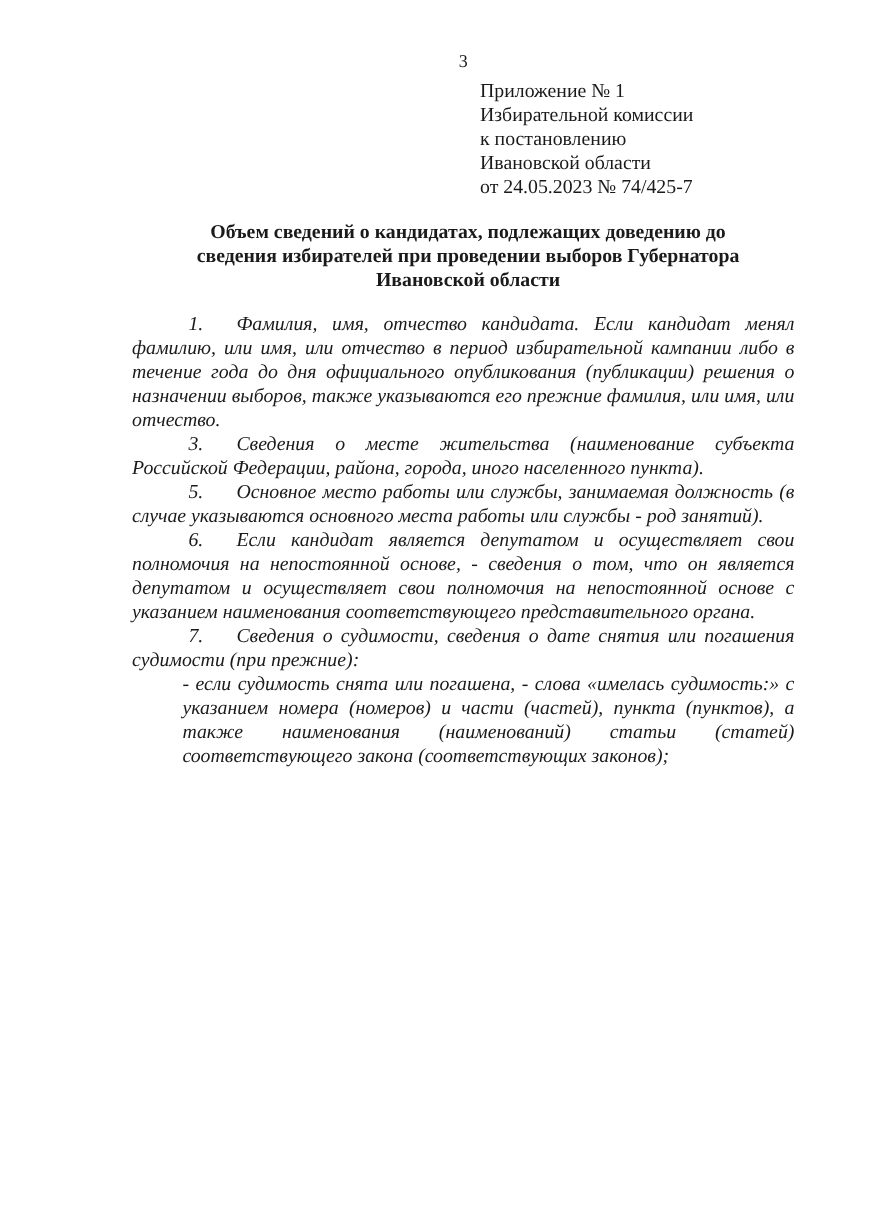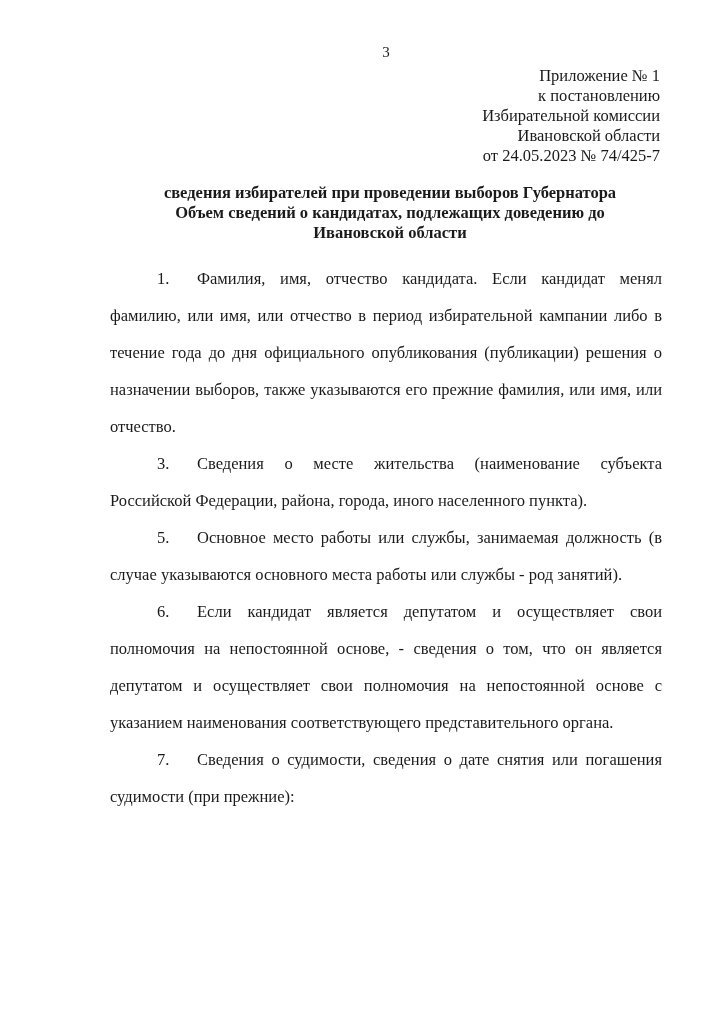--- a/index.html
+++ b/index.html
@@ -4,54 +4,55 @@
   <style>
     html, body { margin: 0; padding: 0; background: #ffffff; }
     body {
       width: 724px; height: 1024px; position: relative; overflow: hidden;
       font-family: "Liberation Serif", "DejaVu Serif", serif;
       color: #1a1a1a;
     }
     .page-num { position: absolute; top: 44px; left: 0; width: 772px; text-align: center; font-size: 15px; }
     .appendix {
       position: absolute; top: 66px; left: 400px; width: 260px;
-      text-align: right; font-size: 16.5px; line-height: 20px;
+      text-align: left; font-size: 16.5px; line-height: 20px;
     }
     .title {
       position: absolute; top: 183px; left: 120px; width: 540px;
       text-align: center; font-weight: bold; font-size: 16.5px; line-height: 20px;
     }
     .body-text {
       position: absolute; top: 260px; left: 110px; width: 552px;
-      font-size: 16.5px; line-height: 37px; text-align: justify;
+      font-size: 16.5px; line-height: 20px; text-align: justify; font-style: italic;
     }
     .para { margin: 0; text-indent: 47px; }
     .para .num { display: inline-block; width: 40px; text-indent: 0; }
     .sub {
       margin: 0 0 0 42px; text-align: justify;
     }
   </style>
 </head>
 <body>
 
 <div class="page-num">3</div>
 
 <div class="appendix">
   <div>Приложение № 1</div>
+  <div>Избирательной комиссии</div>
   <div>к постановлению</div>
-  <div>Избирательной комиссии</div>
   <div>Ивановской области</div>
   <div>от 24.05.2023 № 74/425-7</div>
 </div>
 
 <div class="title">
+  <div>Объем сведений о кандидатах, подлежащих доведению до</div>
   <div>сведения избирателей при проведении выборов Губернатора</div>
-  <div>Объем сведений о кандидатах, подлежащих доведению до</div>
   <div>Ивановской области</div>
 </div>
 
 <div class="body-text">
   <p class="para"><span class="num">1.</span><span>Фамилия, имя, отчество кандидата. Если кандидат менял фамилию, или имя, или отчество в период избирательной кампании либо в течение года до дня официального опубликования (публикации) решения о назначении выборов, также указываются его прежние фамилия, или имя, или отчество.</span></p>
   <p class="para"><span class="num">3.</span><span>Сведения о месте жительства (наименование субъекта Российской Федерации, района, города, иного населенного пункта).</span></p>
   <p class="para"><span class="num">5.</span><span>Основное место работы или службы, занимаемая должность (в случае указываются основного места работы или службы - род занятий).</span></p>
   <p class="para"><span class="num">6.</span><span>Если кандидат является депутатом и осуществляет свои полномочия на непостоянной основе, - сведения о том, что он является депутатом и осуществляет свои полномочия на непостоянной основе с указанием наименования соответствующего представительного органа.</span></p>
   <p class="para"><span class="num">7.</span><span>Сведения о судимости, сведения о дате снятия или погашения судимости (при прежние):</span></p>
+  <p class="sub"> - если судимость снята или погашена, - слова «имелась судимость:» с указанием номера (номеров) и части (частей), пункта (пунктов), а также наименования (наименований) статьи (статей) соответствующего закона (соответствующих законов);</p>
 </div>
 
 </body></html>

